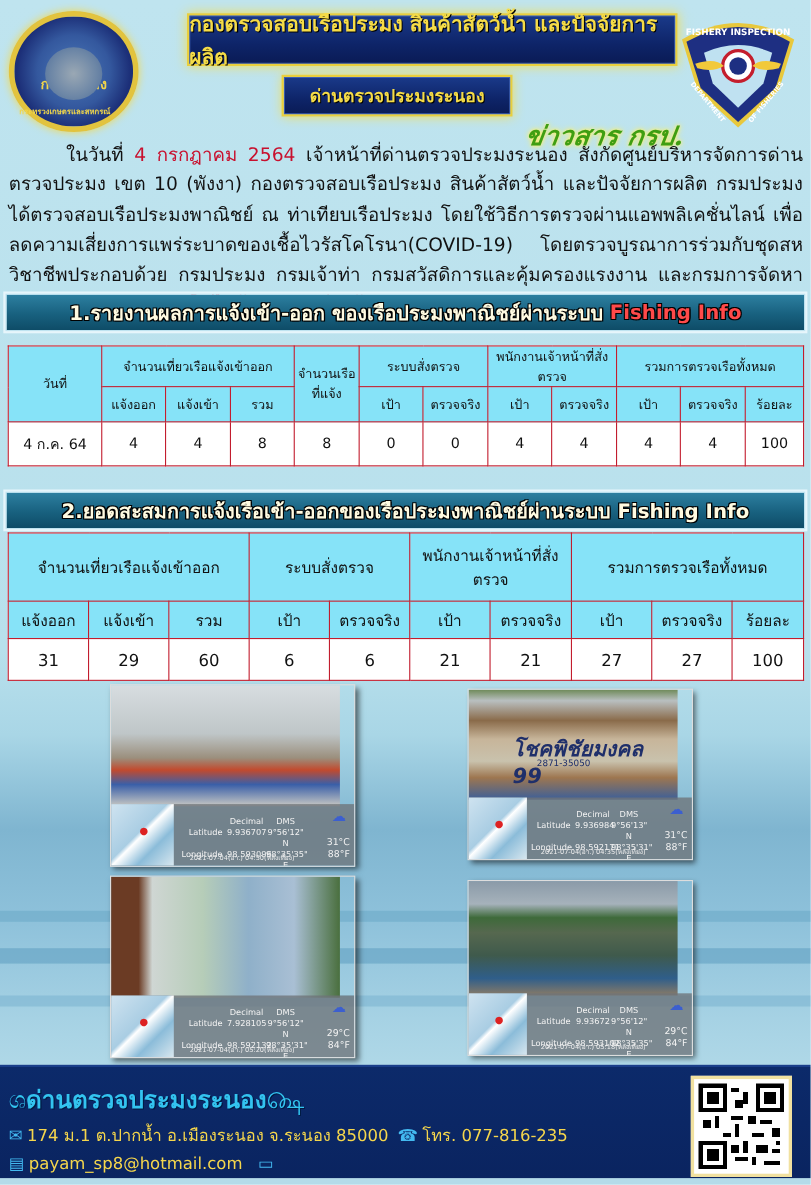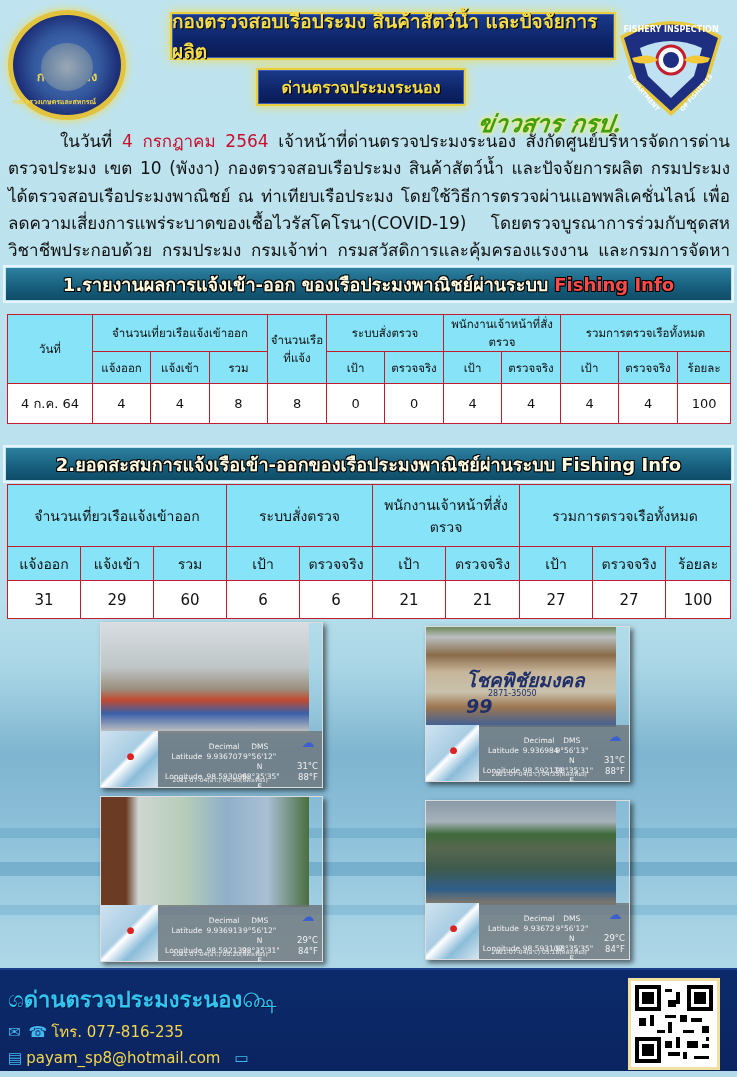--- a/index.html
+++ b/index.html
@@ -15,21 +15,21 @@
   .logo-left {
     position: absolute; left: 8px; top: 10px; width: 118px; height: 110px;
     border-radius: 50%; background: radial-gradient(circle, #4b78b8 0%, #34589e 45%, #1c2f78 70%, #14246a 100%);
     border: 5px solid #e2c33e; box-shadow: 0 0 8px #f5d94a;
   }
   .logo-left .ring-text-top {
     position: absolute; top: 6px; left: 0; right: 0; text-align: center;
     color: #f1d54a; font-weight: bold; font-size: 13px; margin-top: 45px;
   }
   .logo-left .ring-text-bot {
-    position: absolute; bottom: 8px; left: 0; right: 16px; text-align: left;
+    position: absolute; bottom: 8px; left: 0; right: 16px; text-align: center;
     color: #f1d54a; font-weight: bold; font-size: 7px;
   }
   .logo-left .inner {
     position: absolute; left: 28px; top: 28px; width: 52px; height: 48px; border-radius: 50%;
     background: radial-gradient(circle, #9aa8b4 0%, #6c86a6 60%, #4d6b99 100%);
   }
   .logo-right {
     position: absolute; left: 612px; top: 12px; width: 118px; height: 108px;
   }
   .logo-right svg { width: 118px; height: 108px; }
@@ -366,21 +366,21 @@
       </div>
     <div class="ov-body">
       <div class="grid">
         <div class="row">
             <span class="c0"></span>
             <span class="c1">Decimal</span>
             <span class="c2">DMS</span>
           </div>
         <div class="row">
             <span class="c0">Latitude</span>
-            <span class="c1">9.936913</span>
+            <span class="c1">7.928105</span>
             <span class="c2">9°56'12" N</span>
           </div>
         <div class="row">
             <span class="c0">Longitude</span>
             <span class="c1">98.592132</span>
             <span class="c2">98°35'31" E</span>
           </div>
       </div>
       <div class="stamp">2021-07-04(อา.) 05:20(หลังเที่ยง)</div>
       <div class="weather">☁</div>
@@ -425,20 +425,21 @@
     </div>
   </div>
 </div>
 
 <div class="footer">
   <div class="org">
     <span class="orn">ශ</span><span>ด่านตรวจประมงระนอง</span><span class="orn">௸</span>
   </div>
   <div class="line l1">
     <span class="ic">✉</span>
+    <span>174 ม.1 ต.ปากน้ำ อ.เมืองระนอง จ.ระนอง 85000</span>
     <span class="ic" style="margin-left:4px;">☎</span>
     <span>โทร. 077-816-235</span>
   </div>
   <div class="line l2">
     <span class="ic">▤</span>
     <span>payam_sp8@hotmail.com</span>
     <span class="ic" style="margin-left:10px;">▭</span>
   </div>
   <div class="qr">
     <svg viewBox="0 0 21 21" shape-rendering="crispEdges">

